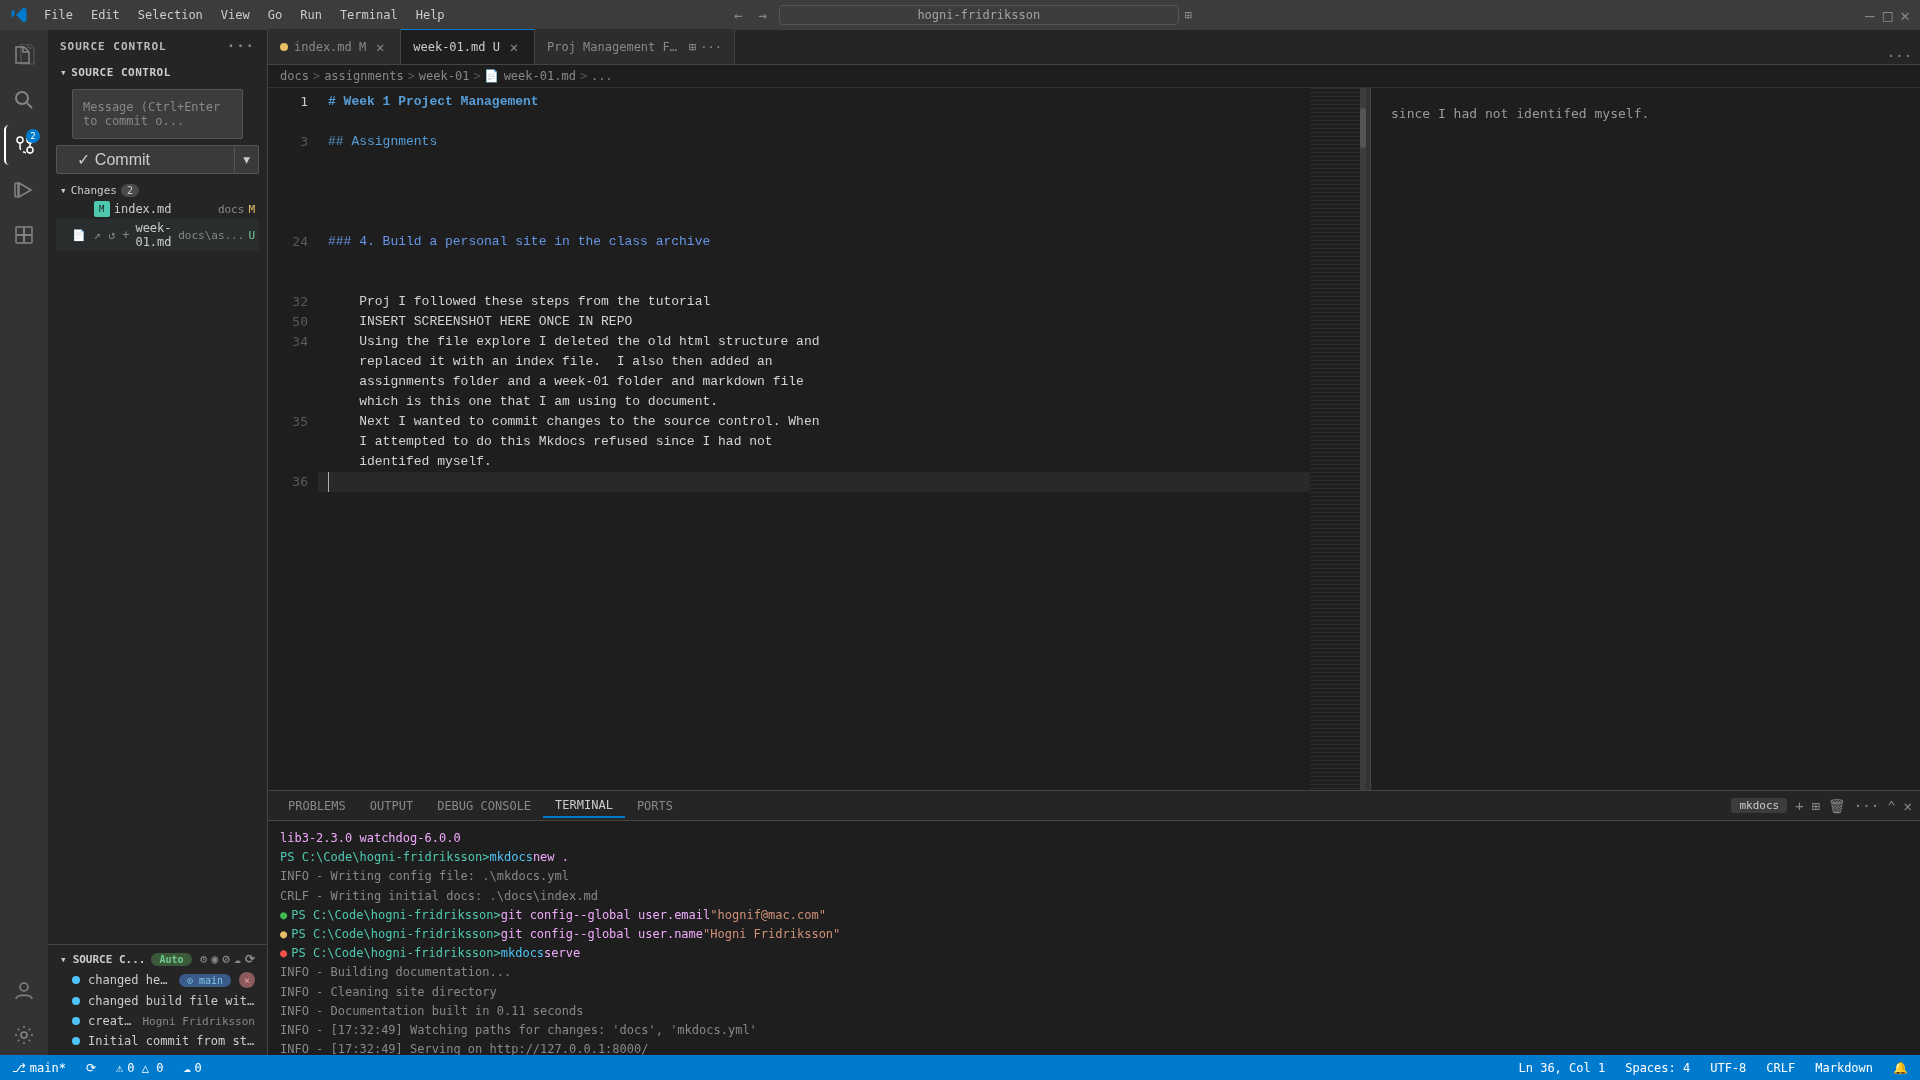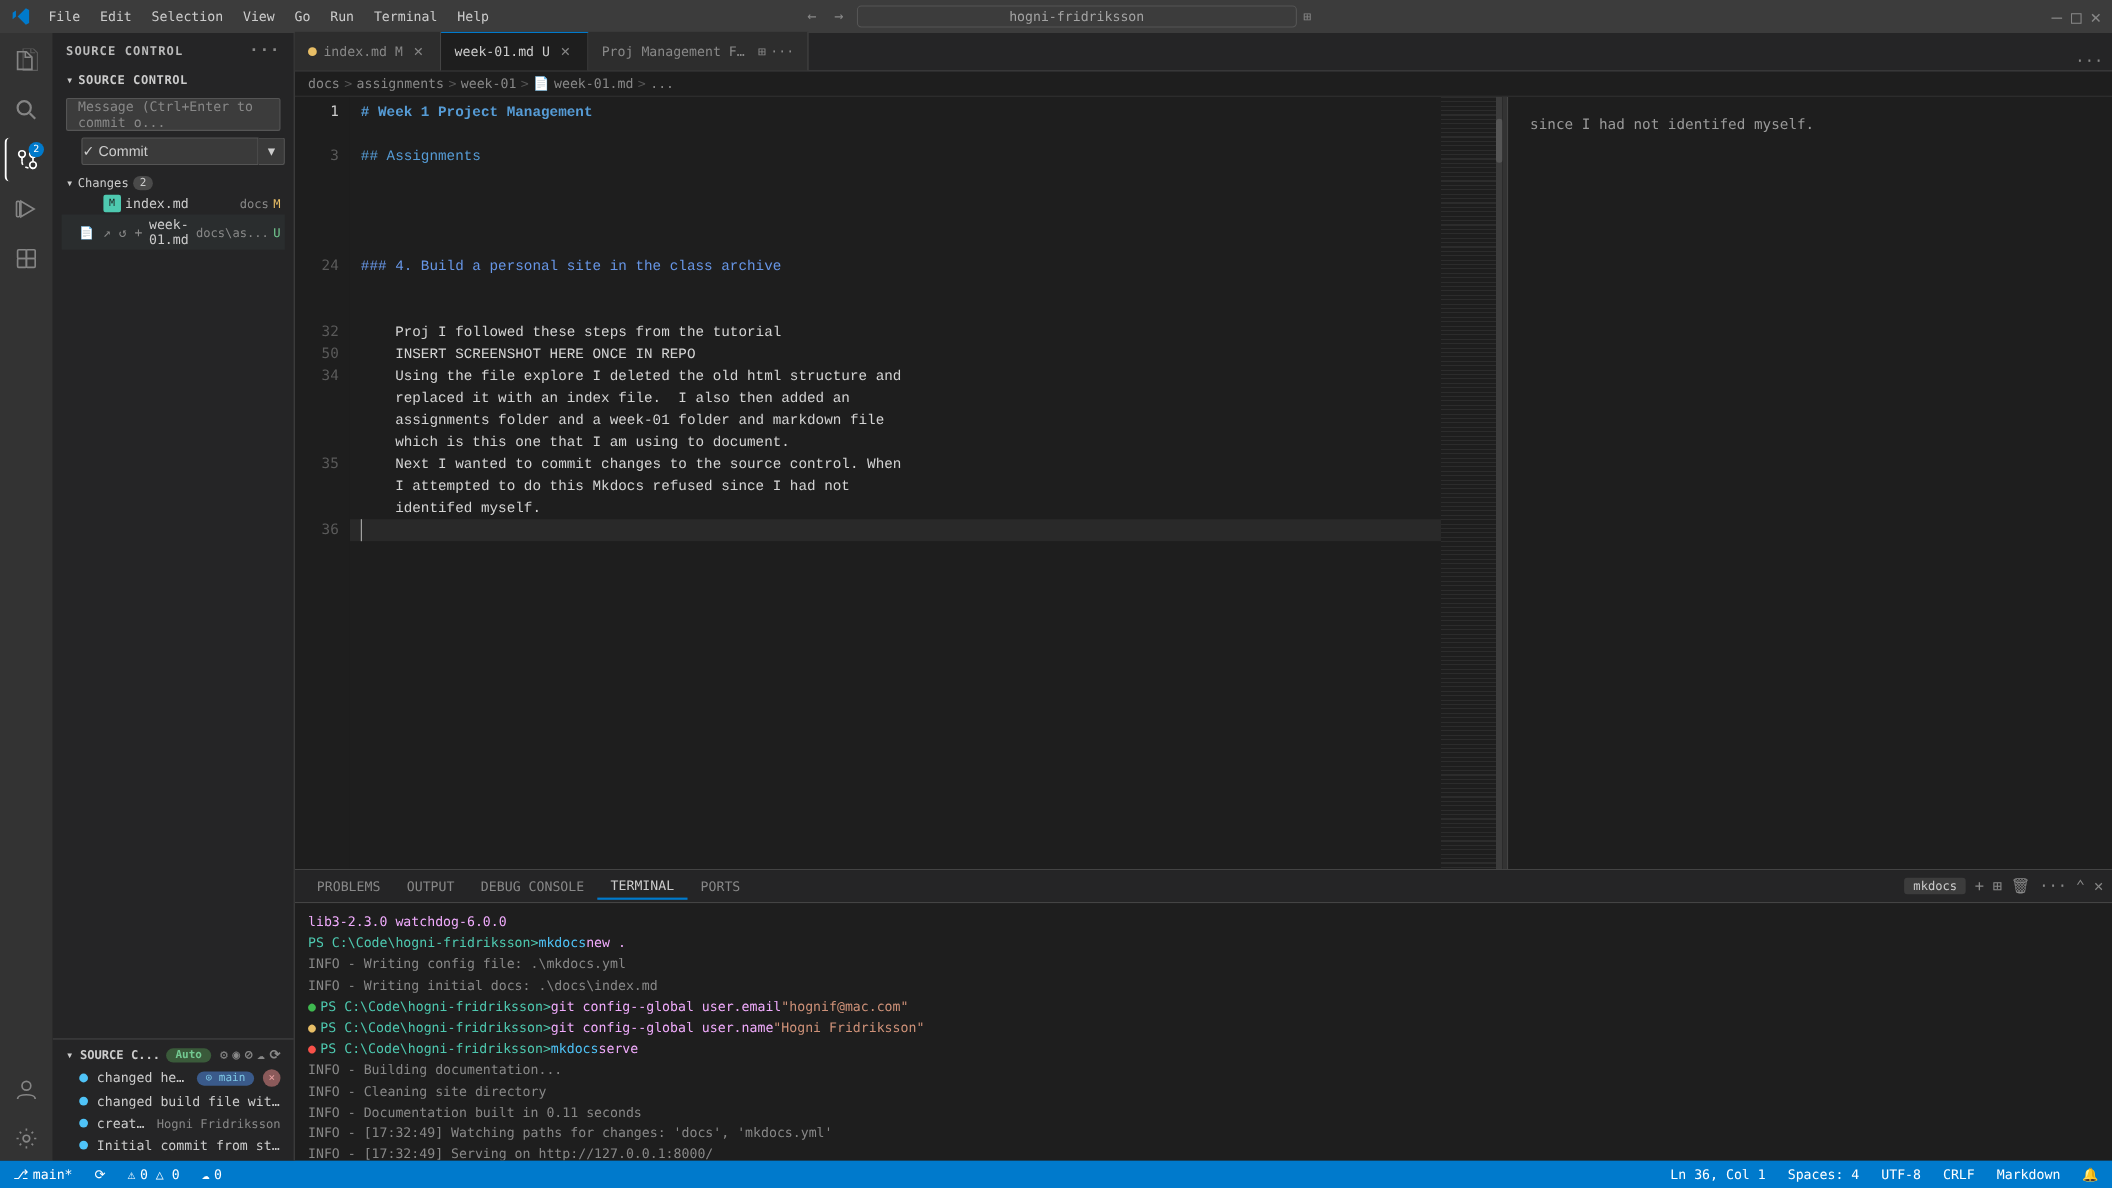--- a/index.html
+++ b/index.html
@@ -152,46 +152,45 @@
       gap: 4px;
       padding: 4px 4px;
       cursor: pointer;
       font-size: 11px;
       font-weight: 700;
       color: #ccc;
       letter-spacing: 0.5px;
       text-transform: uppercase;
     }
     .commit-message-box {
-      margin: 6px 4px;
+      margin: 6px 16px;
       background: #3c3c3c;
       border: 1px solid #555;
       border-radius: 2px;
-      padding: 0 10px;
+      padding: 10px 10px;
       color: #888;
       font-size: 12px;
       cursor: text;
     }
     .commit-btn-row {
       display: flex;
       margin-bottom: 8px;
     }
     .commit-btn {
       flex: 1;
       background: #3a3a3a;
       border: 1px solid #555;
       color: #ccc;
-      padding: 4px 0;
-      cursor: pointer;
-      font-size: 13px;
+      padding: 4px 20px;
+      cursor: pointer;
+      font-size: 16px;
       display: flex;
       align-items: center;
       gap: 6px;
       border-radius: 2px 0 0 2px;
-      margin-left: 18px;
     }
     .commit-btn-arrow {
       background: #3a3a3a;
       border: 1px solid #555;
       border-left: none;
       color: #ccc;
       padding: 4px 8px;
       cursor: pointer;
       border-radius: 0 2px 2px 0;
     }
@@ -883,21 +882,21 @@
           </div>
           <div class="t-line">
             <span class="t-prompt">PS C:\Code\hogni-fridriksson&gt; </span>
             <span class="t-blue">mkdocs</span>
             <span class="t-normal"> new .</span>
           </div>
           <div class="t-line">
             <span class="t-info">INFO    -  Writing config file: .\mkdocs.yml</span>
           </div>
           <div class="t-line">
-            <span class="t-info">INFO    -  Writing initial docs: .\docs\index.md</span>
+            <span class="t-info">CRLF    -  Writing initial docs: .\docs\index.md</span>
           </div>
           <div class="t-line">
             <span style="color:#3fb950;margin-right:4px;">●</span>
             <span class="t-prompt">PS C:\Code\hogni-fridriksson&gt; </span>
             <span class="t-normal">git config </span>
             <span class="t-normal">--global user.email </span>
             <span class="t-string">"hognif@mac.com"</span>
           </div>
           <div class="t-line">
             <span style="color:#e8be66;margin-right:4px;">●</span>

